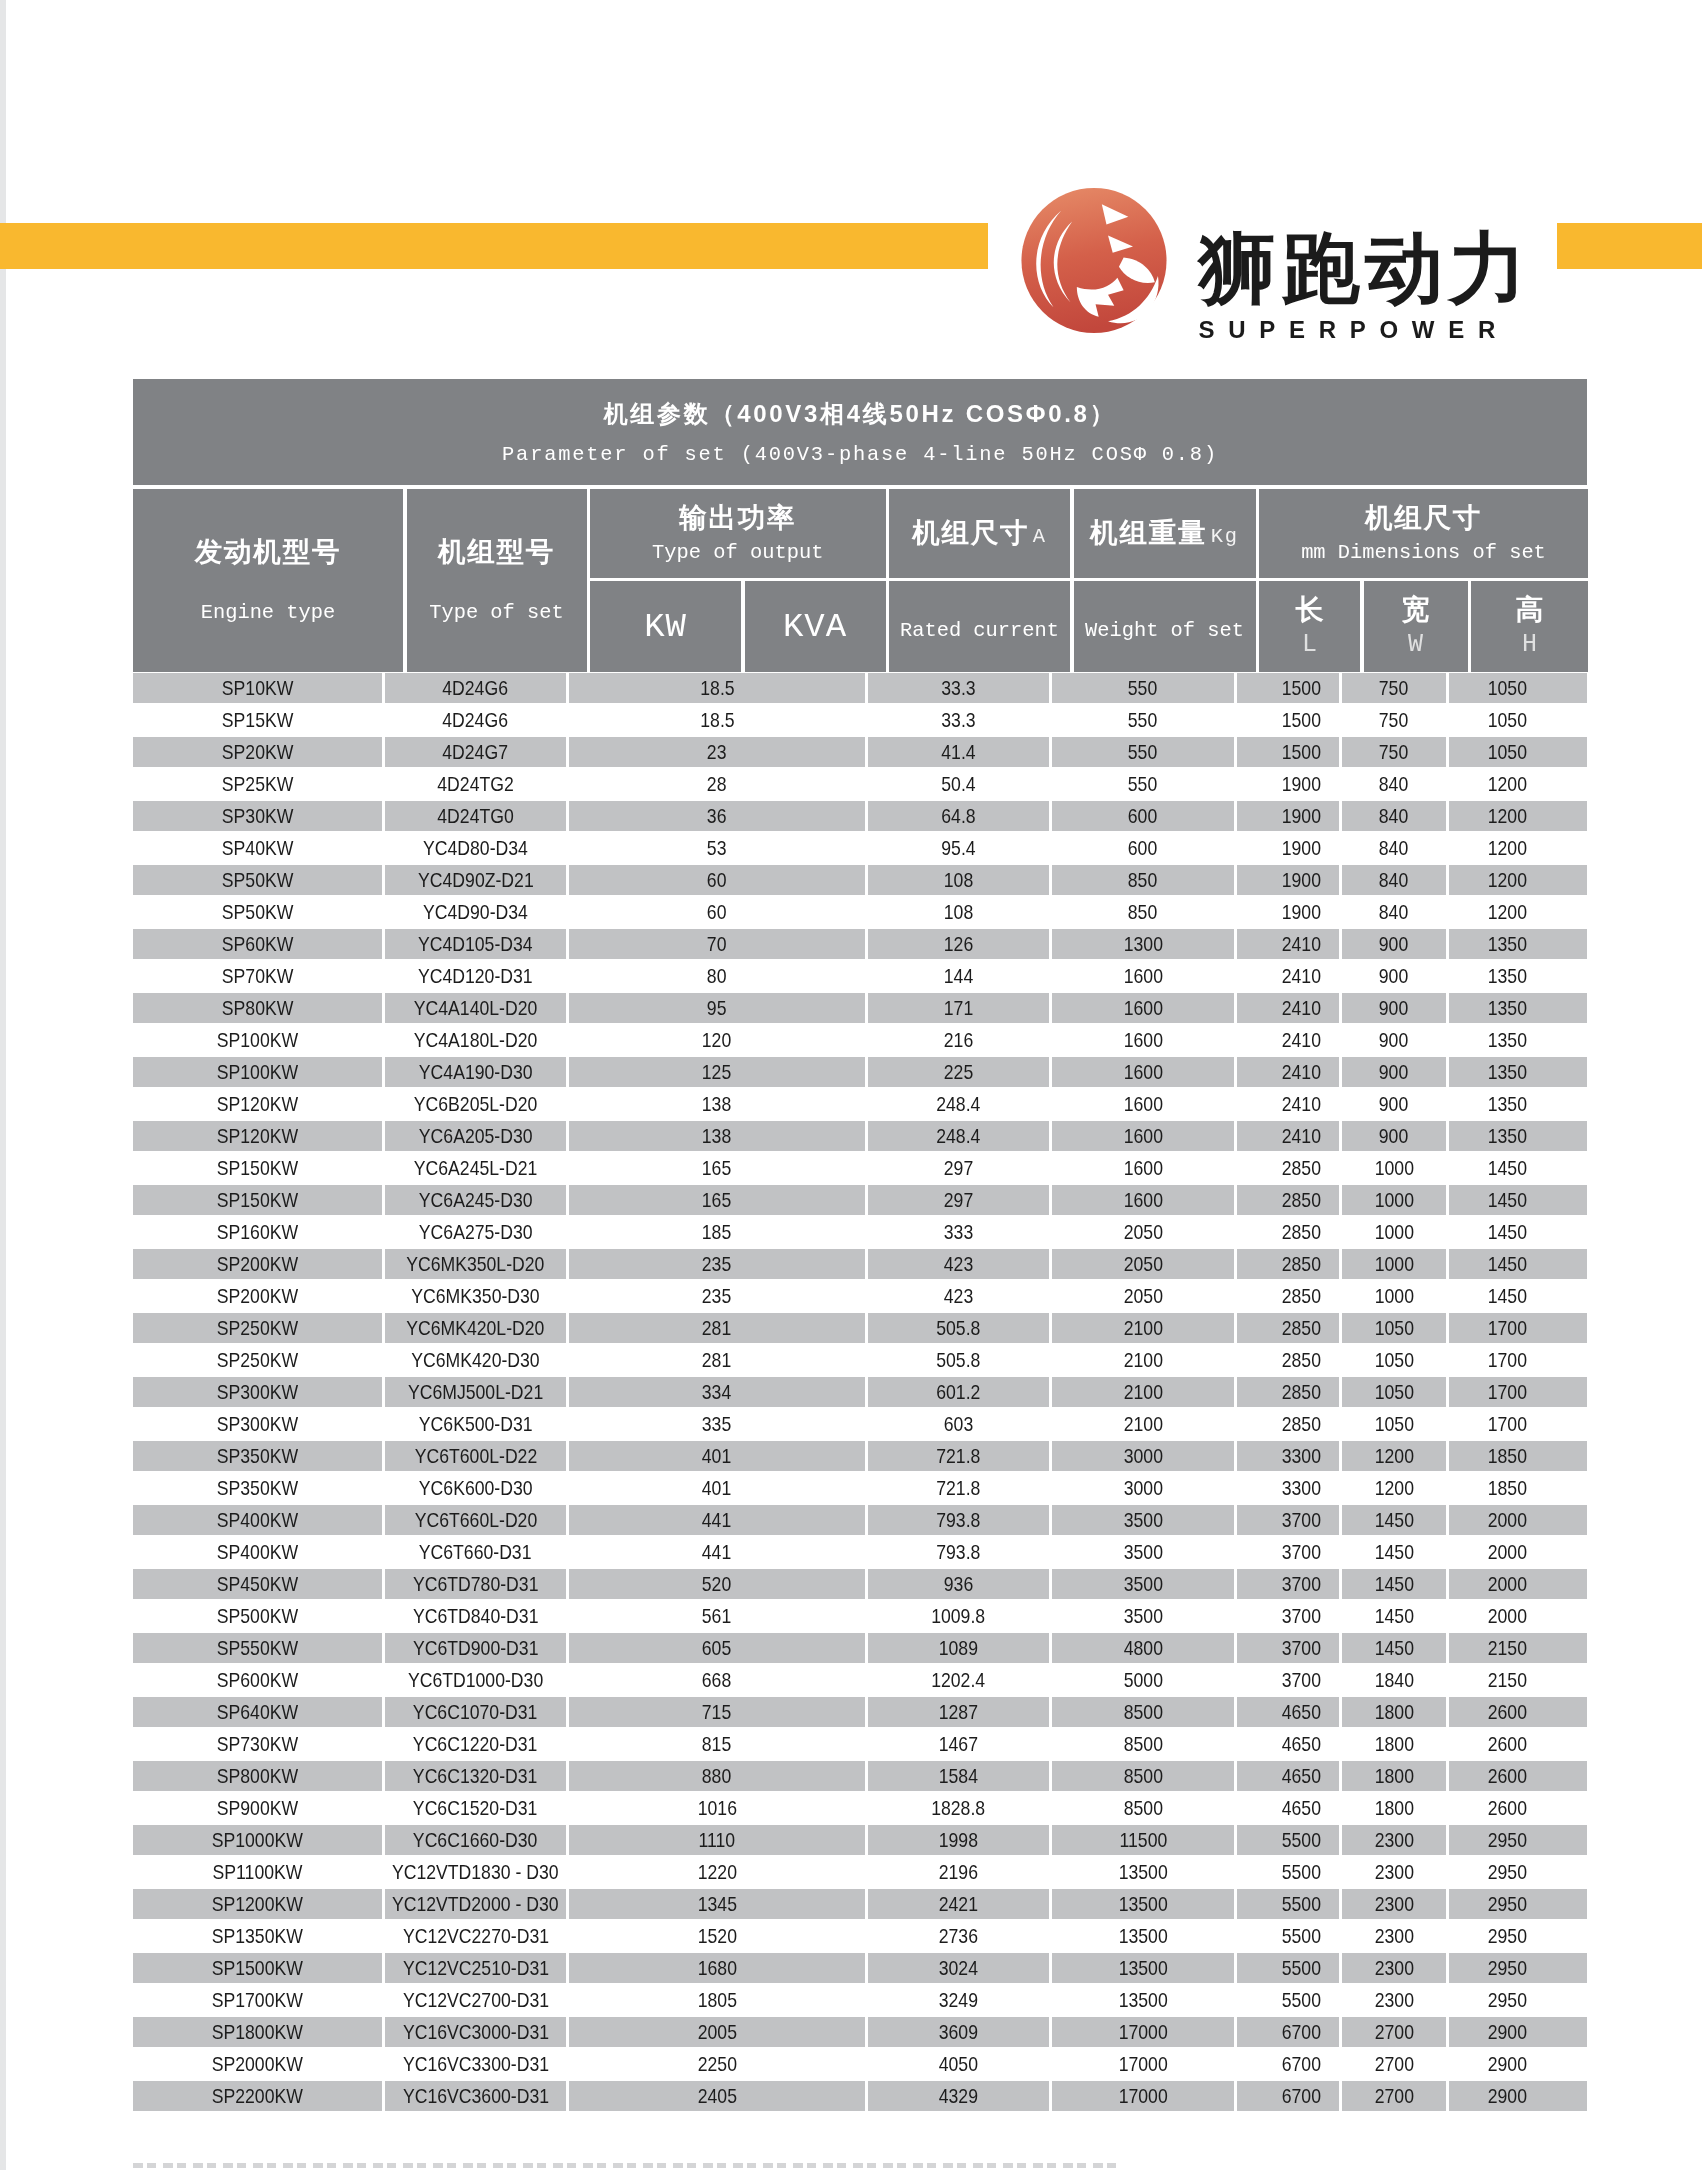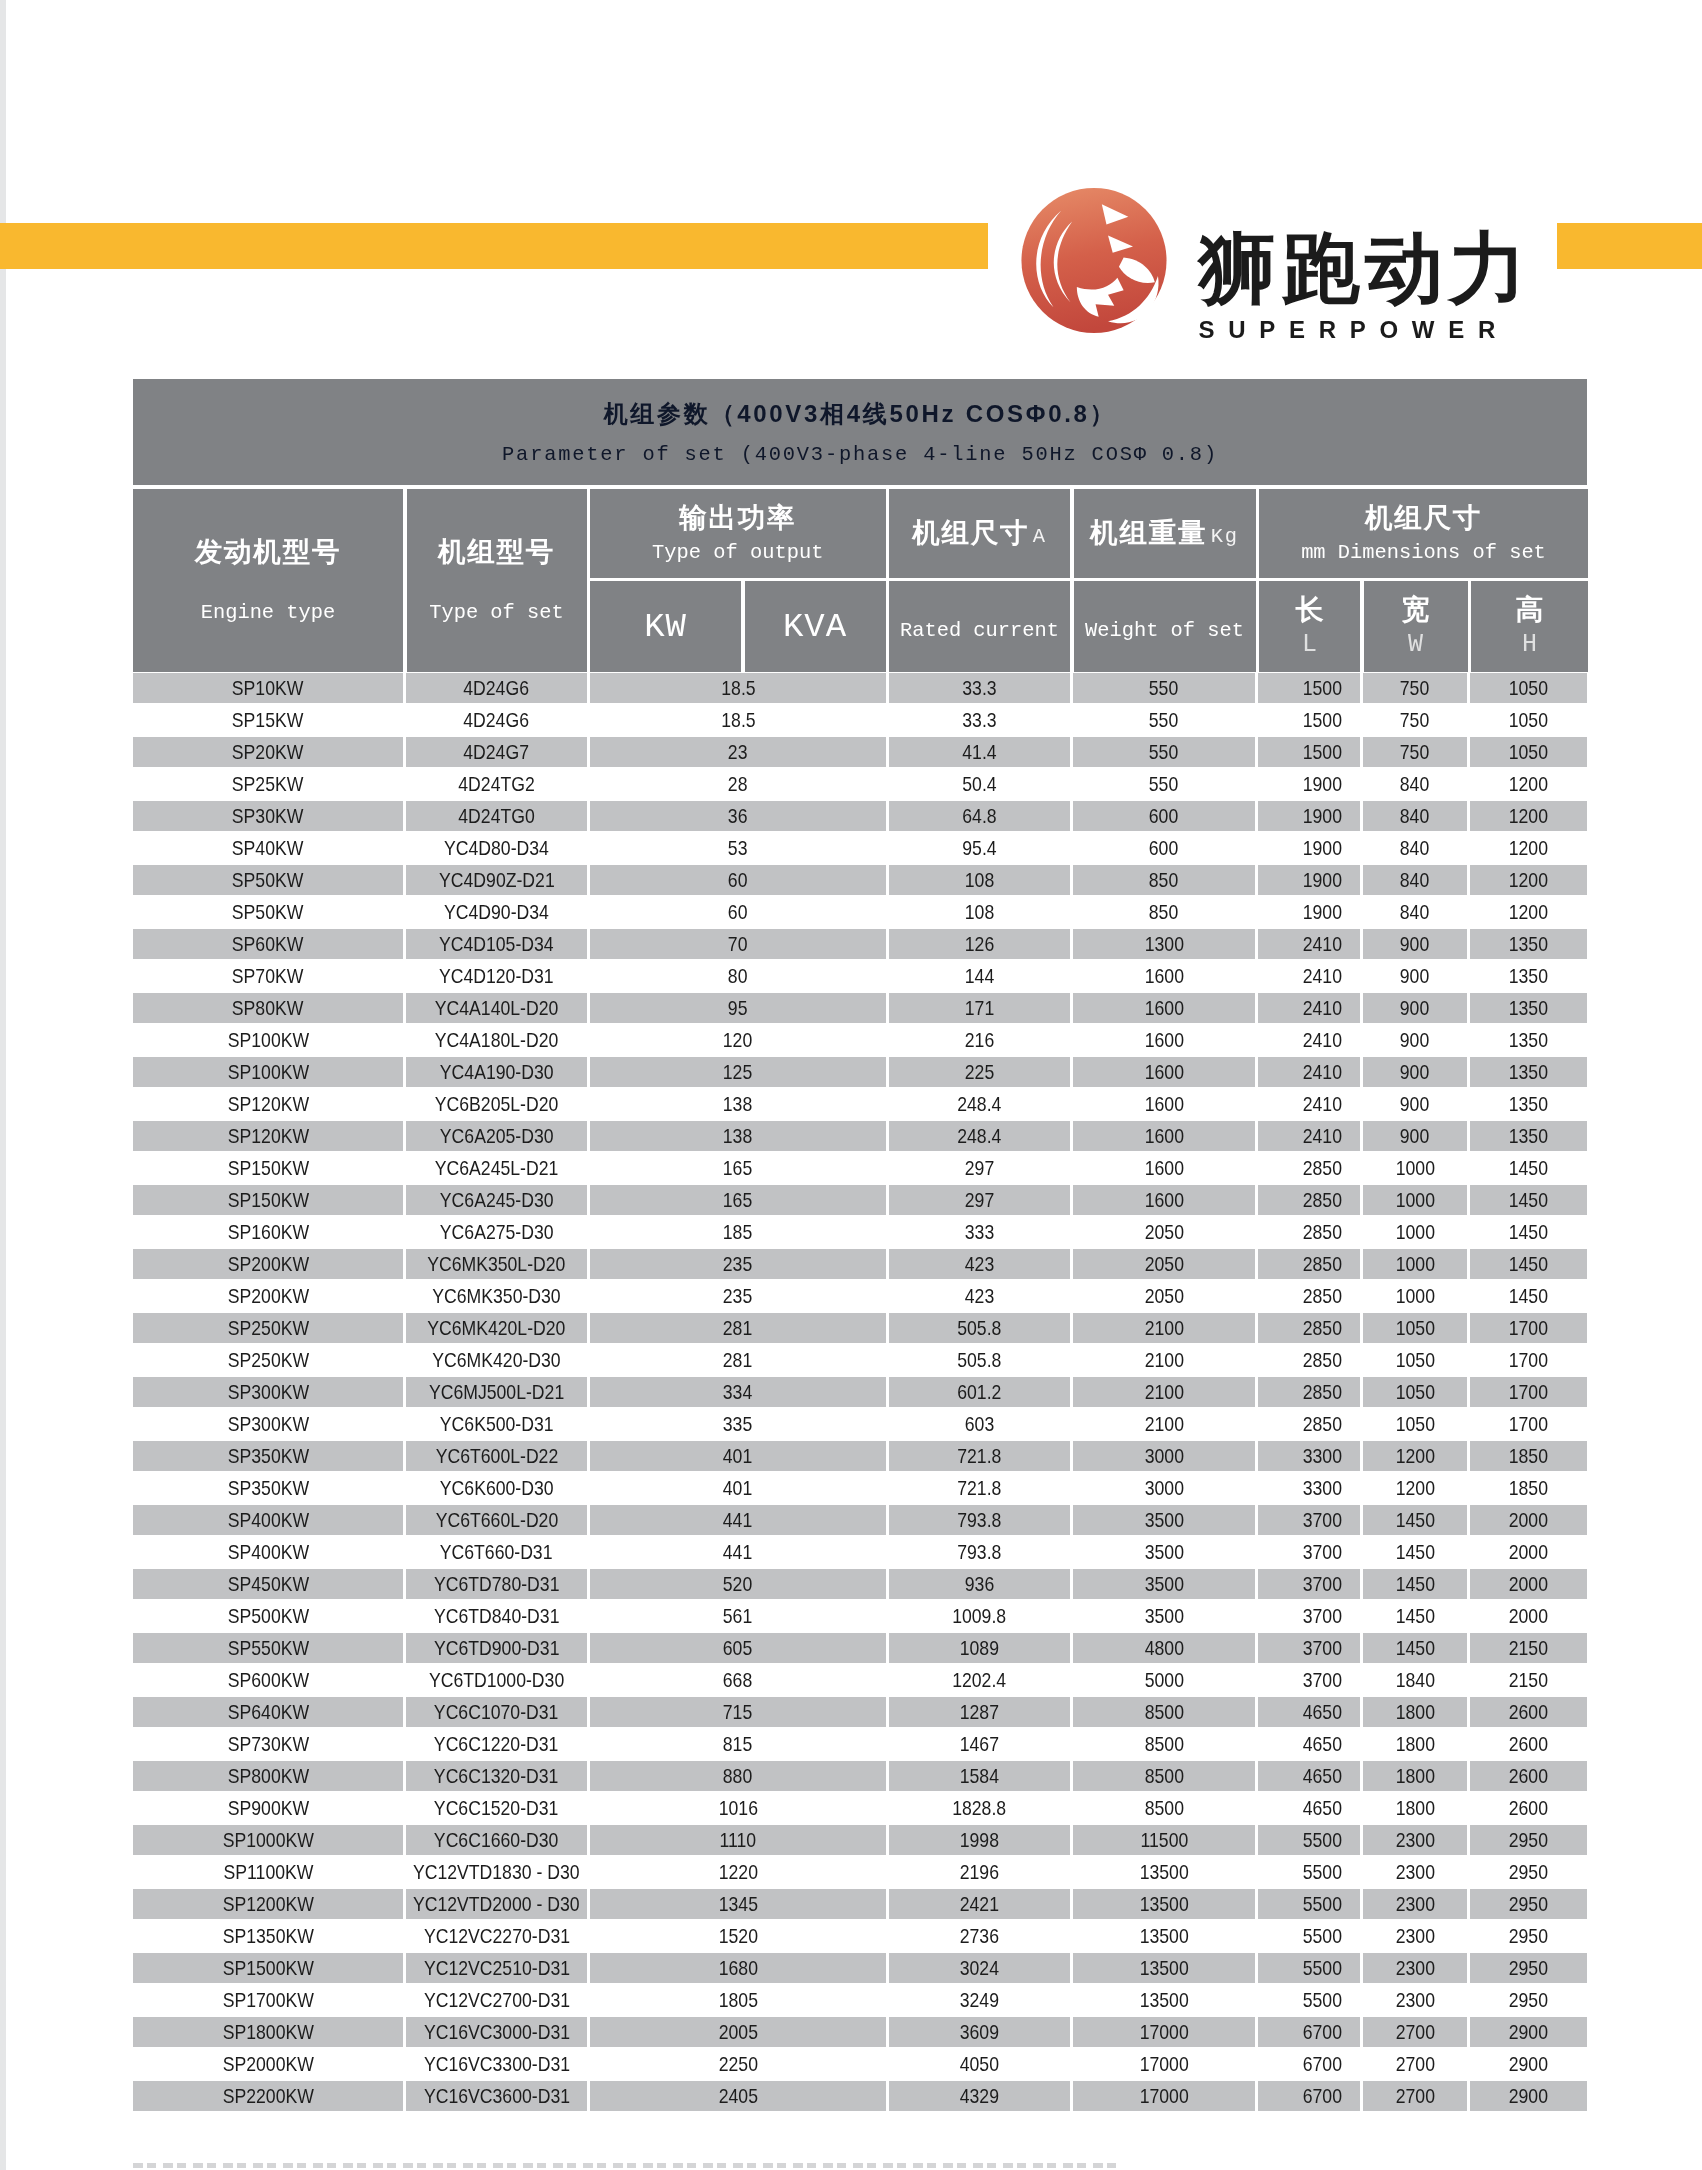--- a/index.html
+++ b/index.html
@@ -34,21 +34,21 @@
     letter-spacing:13.7px; white-space:nowrap;
     font-family:"Liberation Sans", sans-serif;
   }
 
   
   .tbl { position:absolute; left:133px; top:379px; width:1454px; }
 
   .tbl-title {
     width:1454px; height:106px; background:#808285; margin-bottom:3.5px;
     display:flex; flex-direction:column; align-items:center; justify-content:center;
-    color:#0f172a; text-align:center;
+    color:#ffffff; text-align:center;
   }
   .title-zh { font-size:24px; font-weight:bold; letter-spacing:2.7px; }
   .title-en { margin-top:12.4px; font-size:20.4px; letter-spacing:1.8px;
               font-family:"Liberation Mono", monospace; }
 
   
   .tbl-head {
     display:grid; width:1454px;
     grid-template-columns:270px 180px 151px 141px 181px 182px 101px 104px 117px;
     grid-template-rows:89px 91px;
@@ -92,21 +92,21 @@
   .trow.gray { background:#c1c2c4; }
   .trow.white { background:#ffffff; }
   .tcell {
     display:flex; align-items:center; justify-content:center;
     font-size:21px; color:#1c1c1c;
     border-right:3.5px solid transparent; overflow:hidden;
   }
   .trow.gray .tcell { border-right-color:#ffffff; }
   .tcell:last-child, .trow.gray .tcell:last-child { border-right:none; }
   .tcell span { display:inline-block; transform:scaleX(0.84); white-space:nowrap; }
-  .cw0 { width:273px; } .cw1 { width:184px; } .cw2 { width:299px; }
+  .cw0 { width:252px; } .cw1 { width:184px; } .cw2 { width:299px; }
   .cw3 { width:184px; } .cw4 { width:185px; } .cw5 { width:105px;padding-left:26px; }
   .cw6 { width:107px; } .cw7 { width:117px; }
 
   
   .footnote-cut {
     position:absolute; left:133px; top:2163px; width:984px; height:5.3px;
     background:repeating-linear-gradient(90deg,
       #c6c7c9 0 9.8px, #ffffff 9.8px 14px,
       #c6c7c9 14px 23px, #ffffff 23px 30px);
     opacity:.75;

